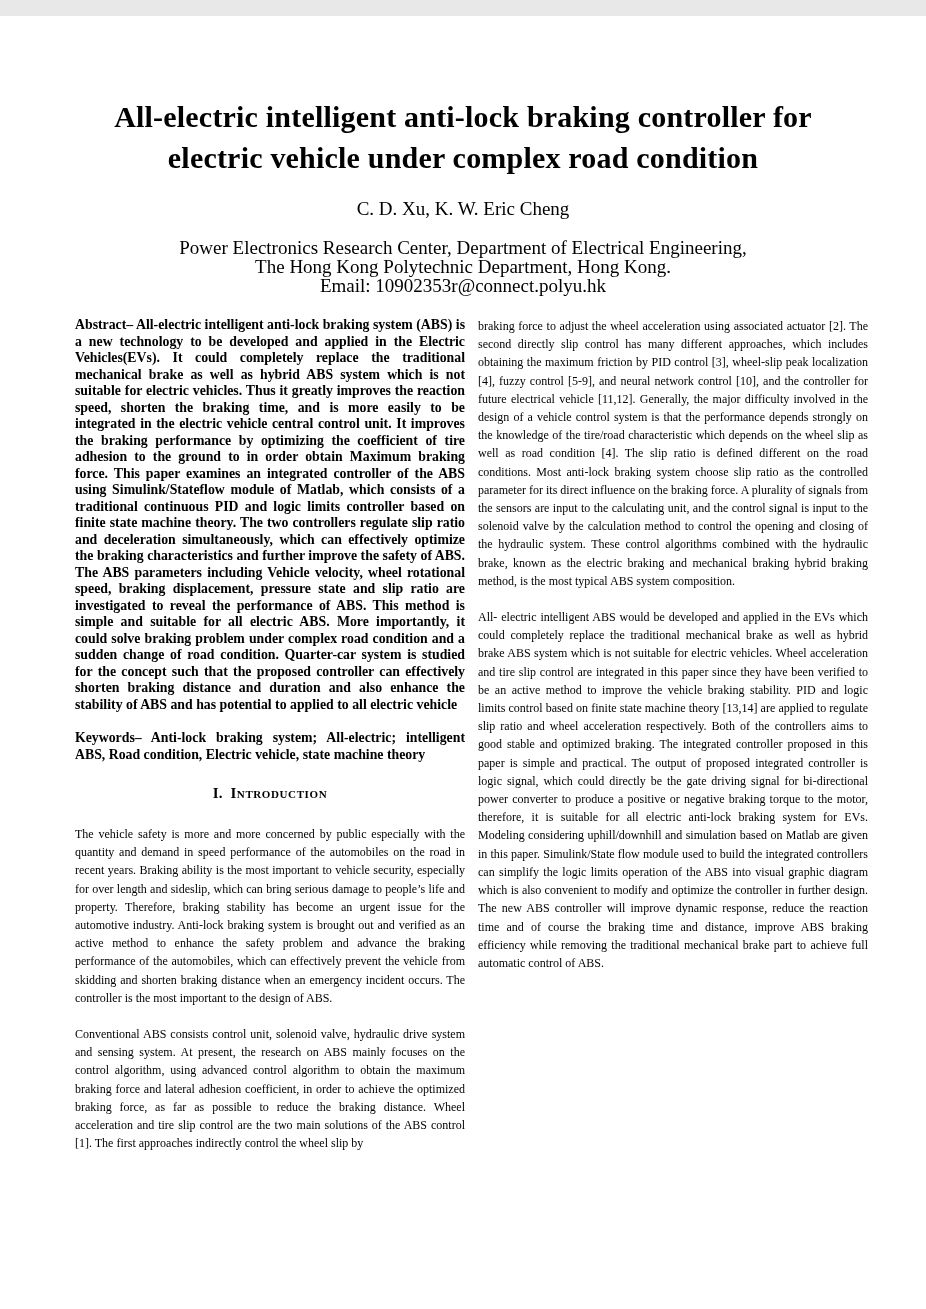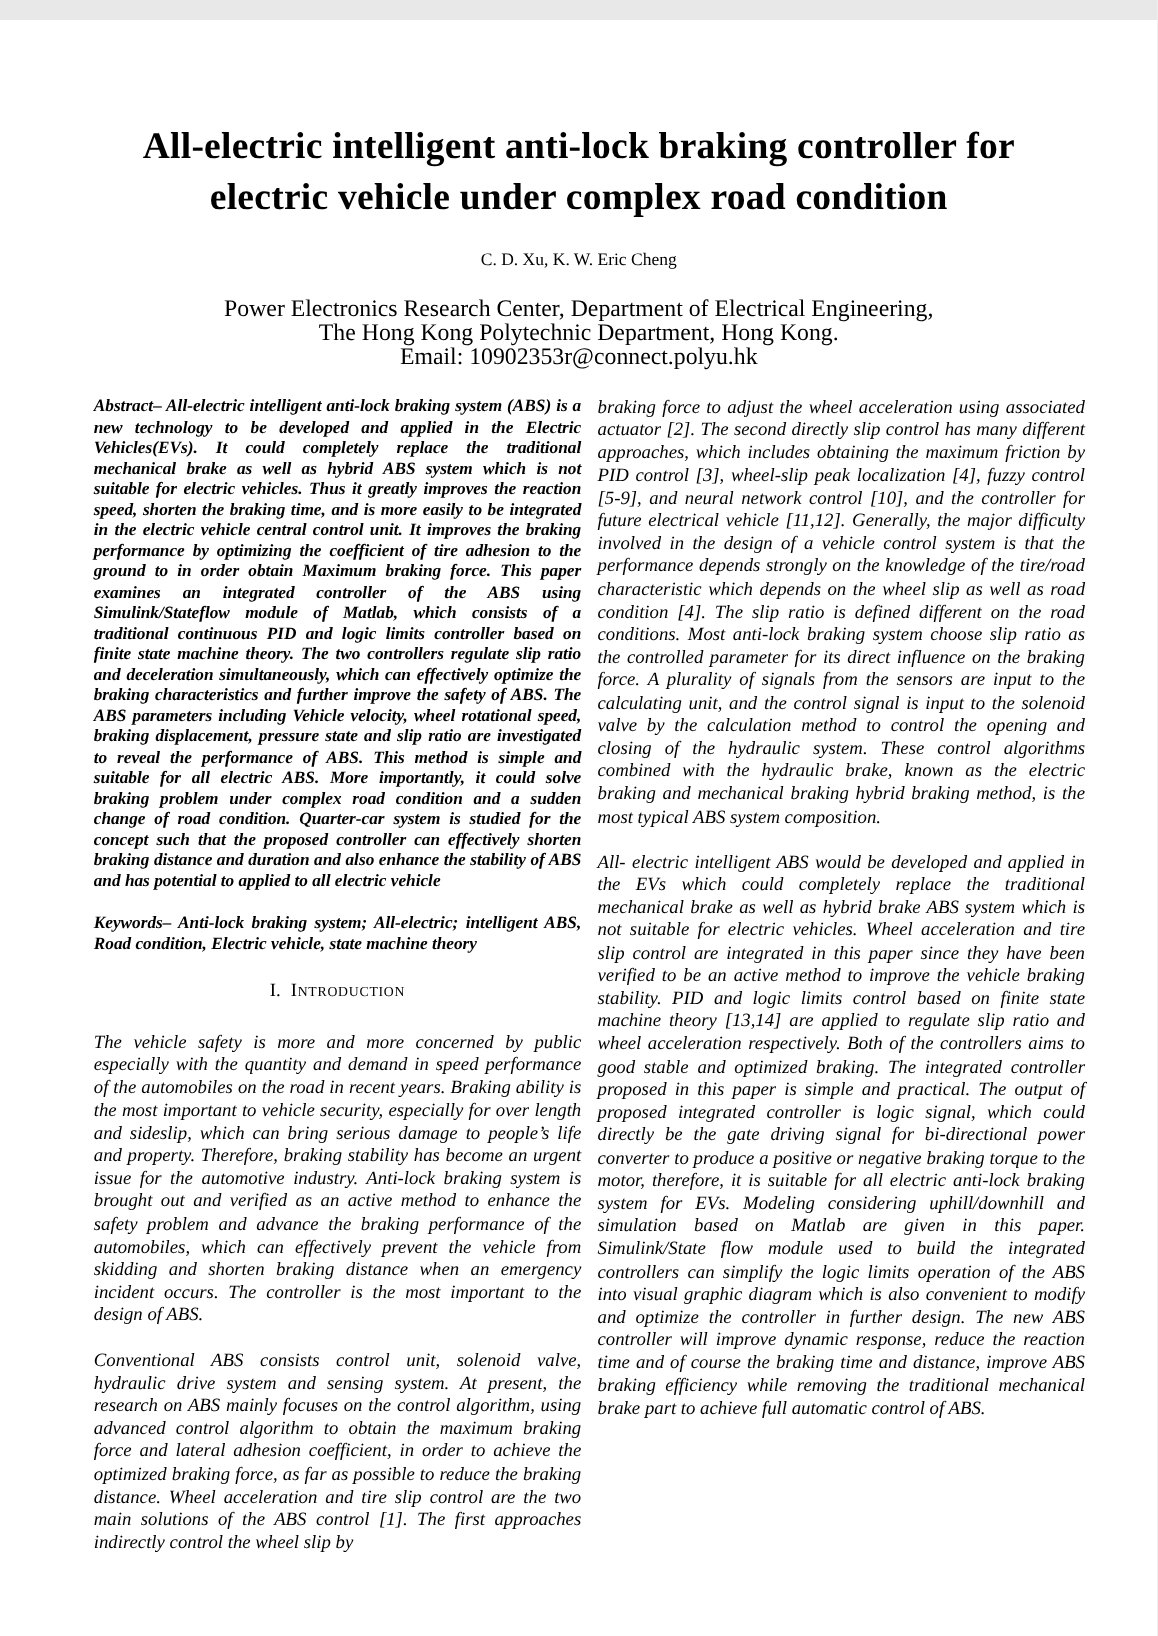--- a/index.html
+++ b/index.html
@@ -18,57 +18,57 @@
   h1.title { margin: 0; padding: 0; font-weight: bold; }
   .title-line {
     display: block;
     font-size: 30px;
     line-height: 41px;
     font-weight: bold;
     letter-spacing: 0.2px;
   }
   .authors {
     margin-top: 21px;
-    font-size: 14px;
+    font-size: 19px;
     line-height: 20px;
   }
   .affiliation {
     margin-top: 19px;
     font-size: 19px;
     line-height: 19px;
   }
   .columns {
     display: flex;
     margin: 22px 58px 0 75px;
     gap: 13px;
   }
   .col {
     width: 390px;
     flex: 0 0 390px;
   }
-  p { margin: 0; font-style: italic; }
+  p { margin: 0; }
   .abstract, .keywords {
     font-size: 13.8px;
     line-height: 16.5px;
     font-weight: bold;
     text-align: justify;
     hyphens: none;
   }
   .keywords { margin-top: 17px; }
   h2.section-heading {
     margin: 21px 0 23px 0;
     text-align: center;
     font-size: 15px;
-    font-weight: normal;
+    font-weight: bold;
     line-height: 18px;
   }
   .sec-num { margin-right: 8px; }
   .sc { font-variant: small-caps; letter-spacing: 0.6px; }
   .para {
-    font-size: 15px;
+    font-size: 12px;
     line-height: 18.2px;
     text-align: justify;
     hyphens: none;
   }
   .para + .para { margin-top: 18px; }
 </style>
 </head>
 <body>
 
 <div class="page">

